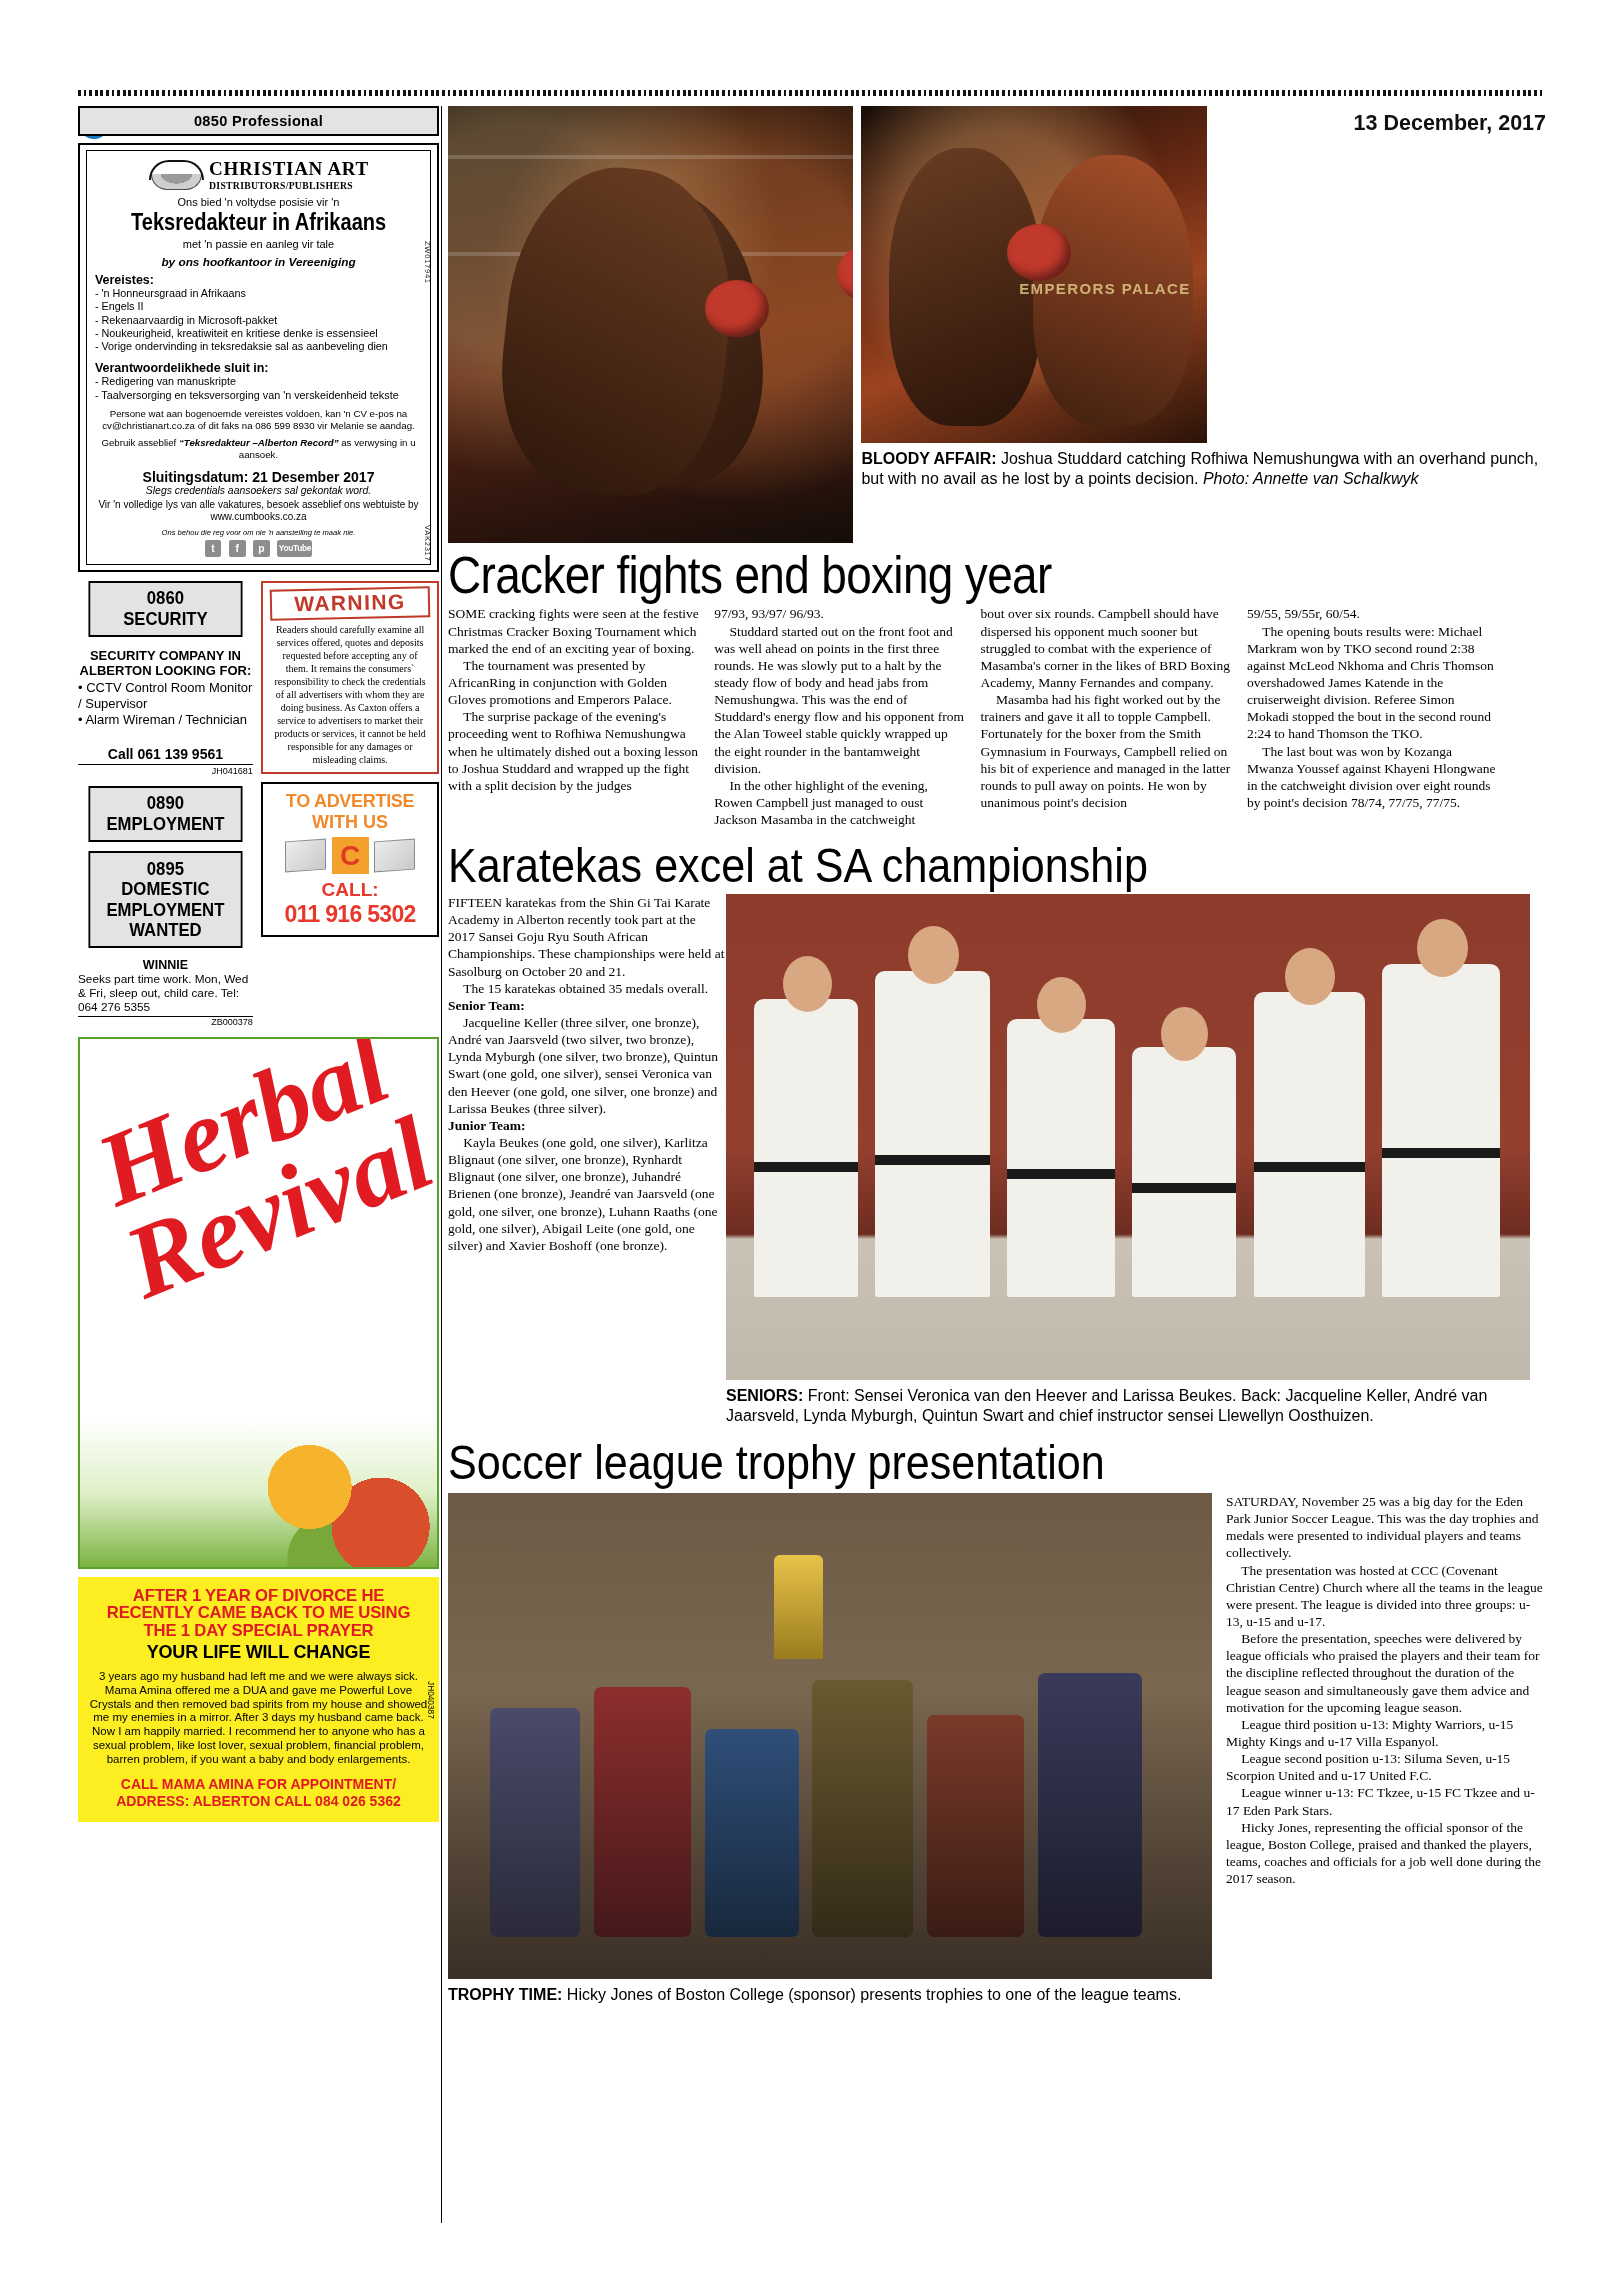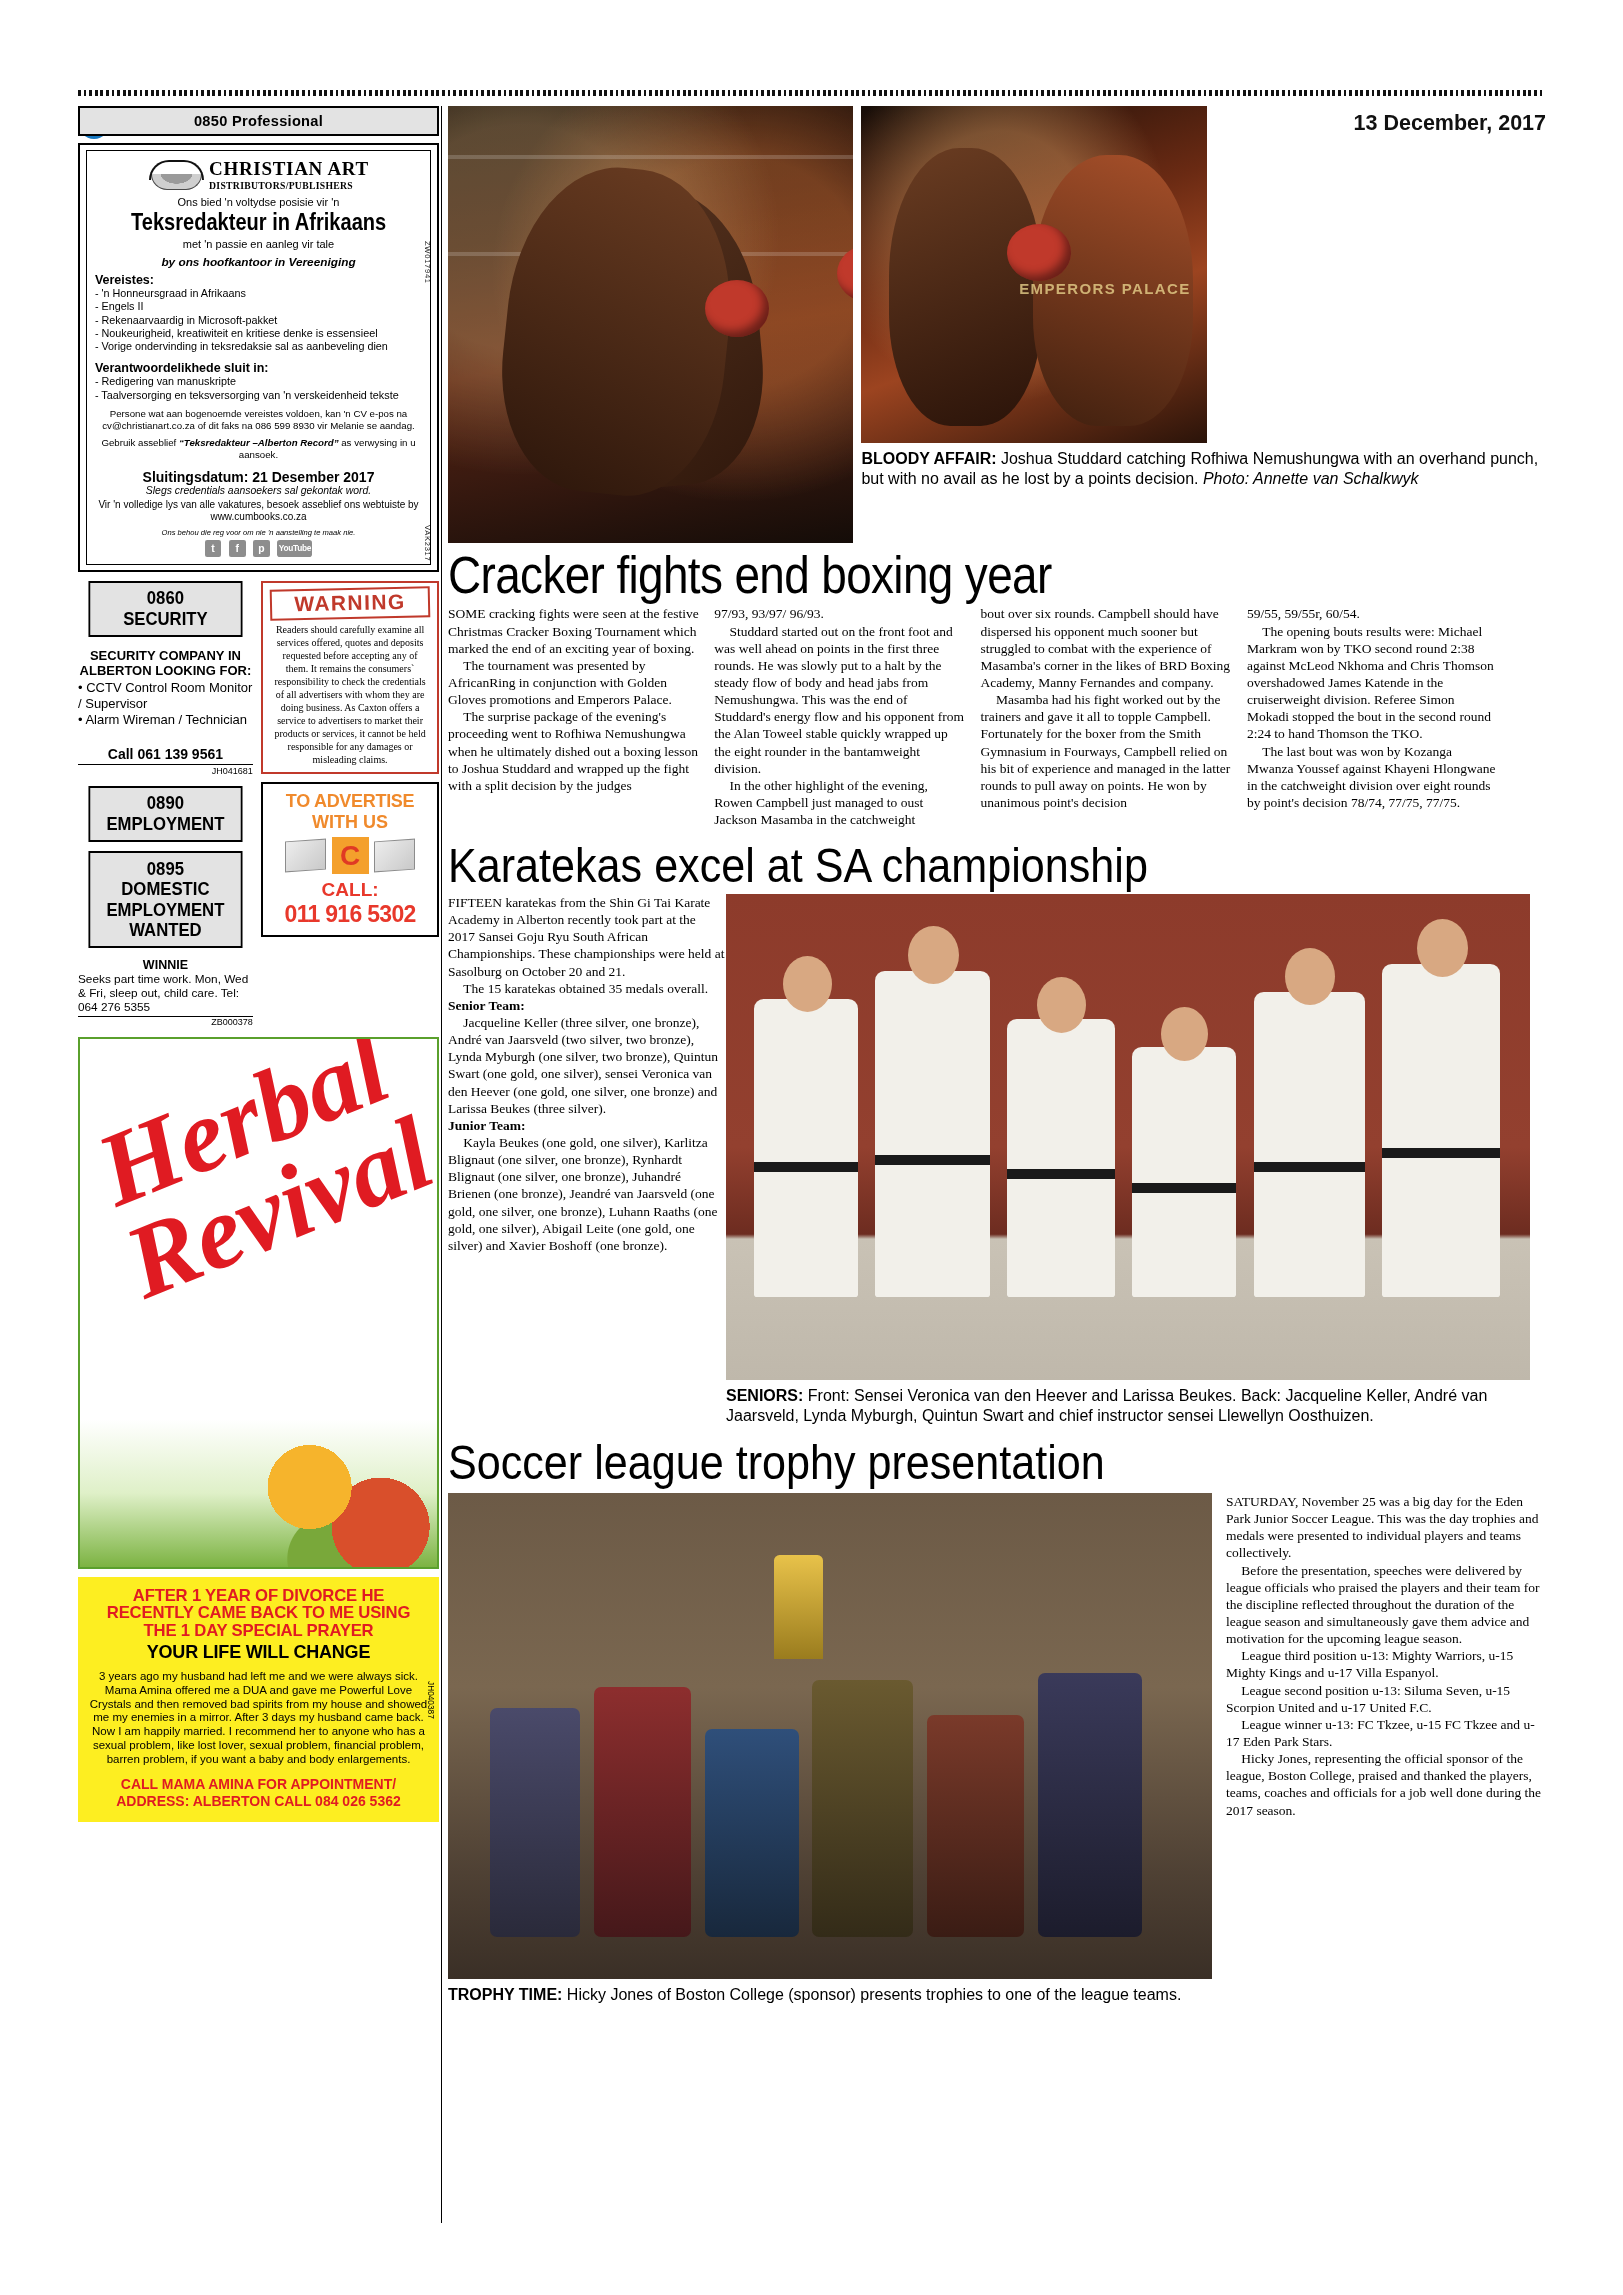--- a/index.html
+++ b/index.html
@@ -417,20 +417,21 @@
           <div class="sfig" style="left:479px;width:97px;height:222px;background:linear-gradient(180deg,#7a3a2a,#3a1c14);"></div>
           <div class="sfig" style="left:590px;width:104px;height:264px;background:linear-gradient(180deg,#3a3a5a,#1c1c2c);"></div>
           <div style="position:absolute;left:326px;top:62px;width:49px;height:104px;background:linear-gradient(180deg,#e8c24a,#9a7c1e);border-radius:5.6px 5.6px 0 0;"></div>
         </div>
         <div class="caption" style="width:764px;">
           <b>TROPHY TIME:</b><span> Hicky Jones of Boston College (sponsor) presents trophies to one of the league teams.</span>
         </div>
       </div>
       <div class="soccer-txt body">
         <p class="first">SATURDAY, November 25 was a big day for the Eden Park Junior Soccer League. This was the day trophies and medals were presented to individual players and teams collectively.</p>
+        <p>The presentation was hosted at CCC (Covenant Christian Centre) Church where all the teams in the league were present. The league is divided into three groups: u-13, u-15 and u-17.</p>
         <p>Before the presentation, speeches were delivered by league officials who praised the players and their team for the discipline reflected throughout the duration of the league season and simultaneously gave them advice and motivation for the upcoming league season.</p>
         <p>League third position u-13: Mighty Warriors, u-15 Mighty Kings and u-17 Villa Espanyol.</p>
         <p>League second position u-13: Siluma Seven, u-15 Scorpion United and u-17 United F.C.</p>
         <p>League winner u-13: FC Tkzee, u-15 FC Tkzee and u-17 Eden Park Stars.</p>
         <p>Hicky Jones, representing the official sponsor of the league, Boston College, praised and thanked the players, teams, coaches and officials for a job well done during the 2017 season.</p>
       </div>
     </div>
   </div>
 </div>
 

